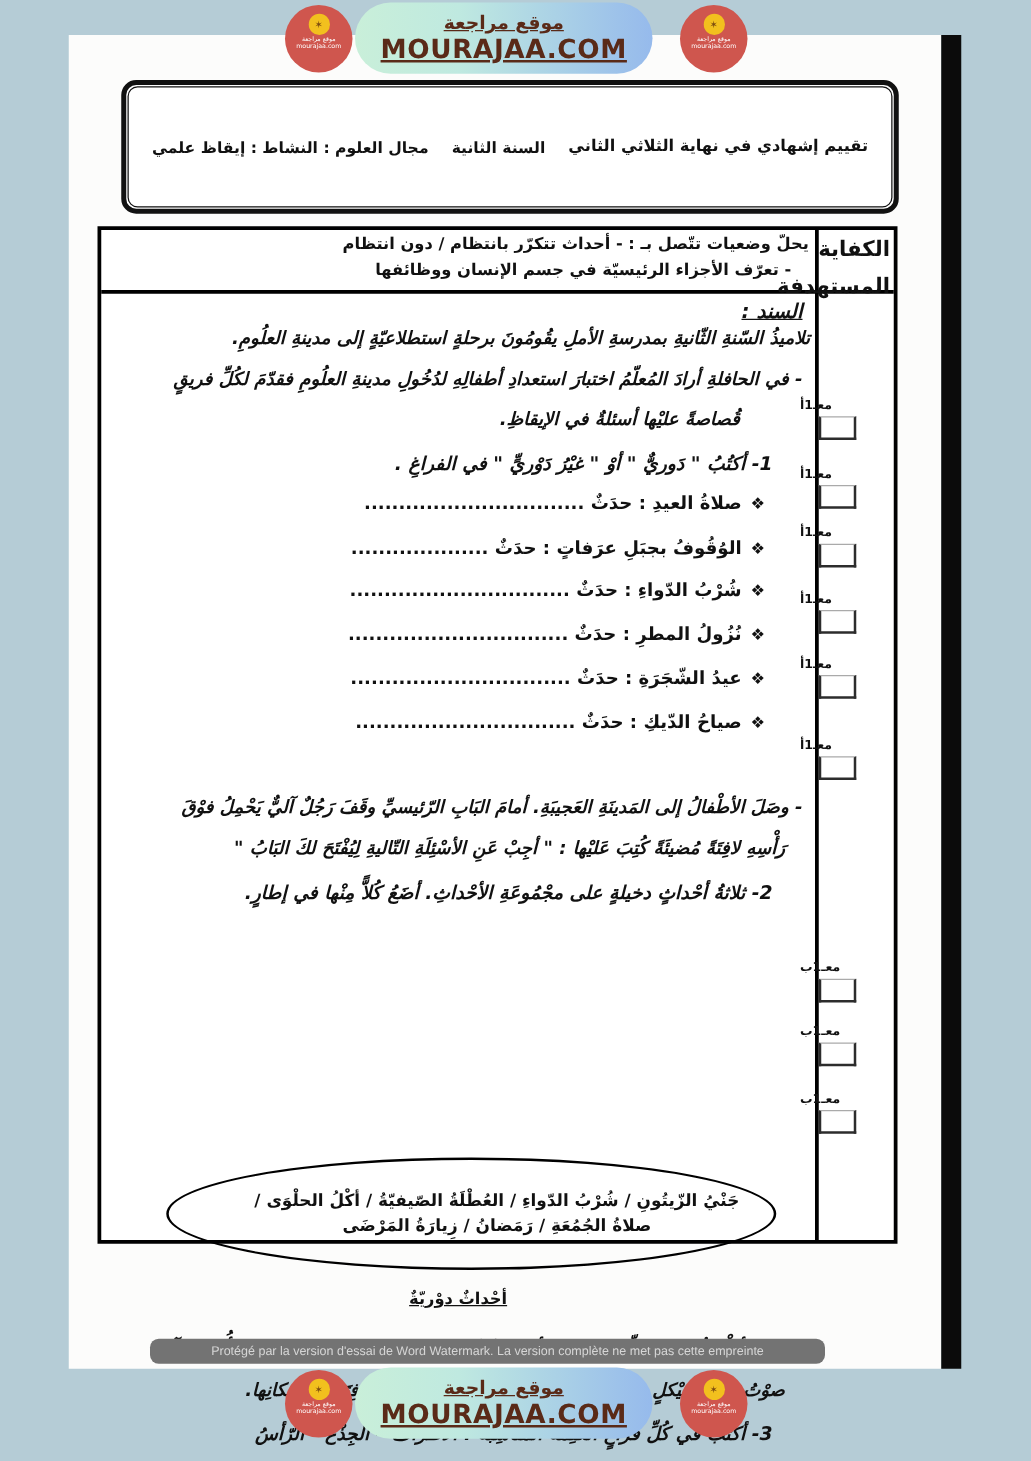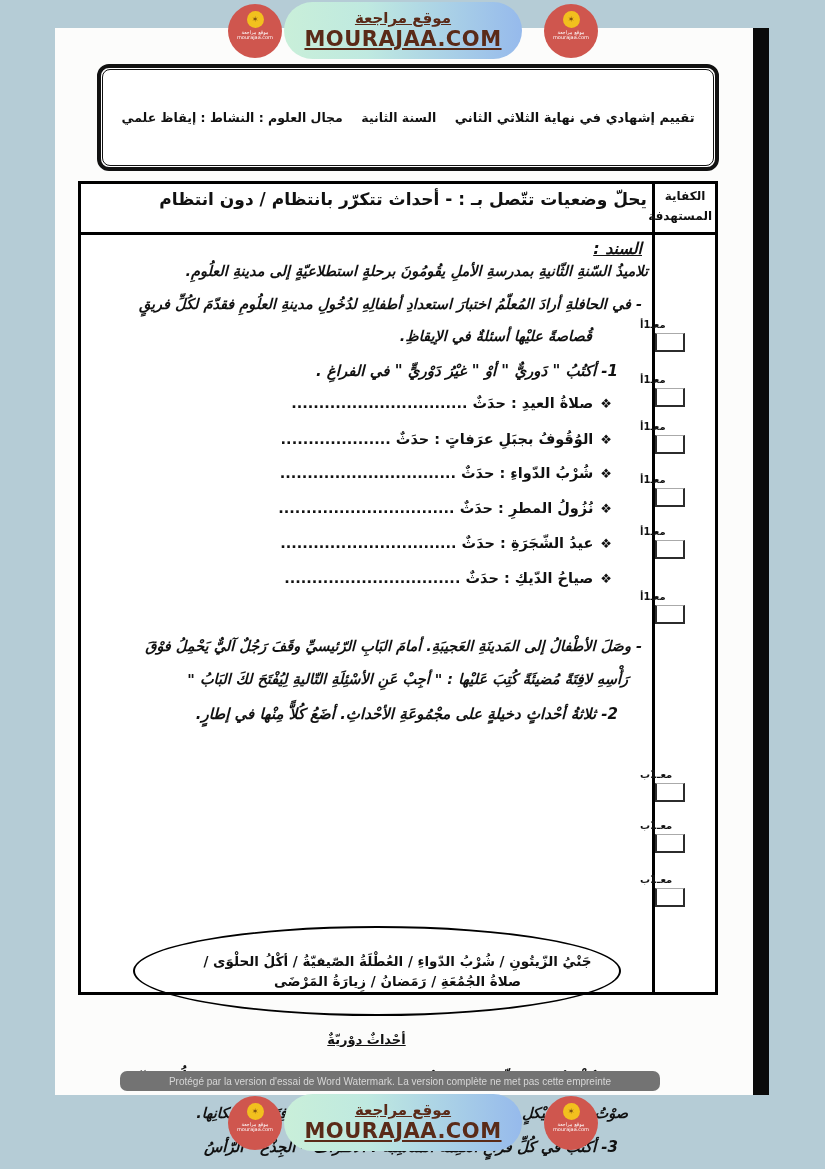--- a/index.html
+++ b/index.html
@@ -29,23 +29,23 @@
   .titlebox .inner{position:absolute;inset:1px;border:1.5px solid #111;border-radius:8px;
     display:flex;flex-direction:row;justify-content:space-evenly;align-items:center;direction:rtl;}
   .titlebox .t1{font-size:13px;font-weight:bold;color:#111;}
   .titlebox .t2{font-size:12.5px;font-weight:bold;color:#111;}
   .titlebox .t3{font-size:12.5px;font-weight:bold;color:#111;}
   
   .maintable{position:absolute;left:78px;top:181px;width:640px;height:814px;border:3px solid #000;background:#fff;box-sizing:border-box;}
   .vdiv{position:absolute;left:571px;top:0;width:3px;height:100%;background:#000;}
   .hdiv{position:absolute;left:0;top:48px;width:100%;height:3px;background:#000;}
   .comp-head{position:absolute;left:577px;top:2px;width:54px;height:44px;direction:rtl;text-align:center;
-    font-size:12px;font-weight:bold;color:#111;line-height:1.7;}
+    font-size:17px;font-weight:bold;color:#111;line-height:1.7;}
   .comp-body{position:absolute;left:6px;top:2px;width:560px;direction:rtl;text-align:right;
-    font-size:17px;font-weight:600;color:#111;line-height:1.6;}
+    font-size:13px;font-weight:600;color:#111;line-height:1.6;}
   .comp-body .l2{padding-right:14px;}
   
   .doc{position:absolute;left:4px;top:51px;width:563px;direction:rtl;color:#111;}
   .line{position:absolute;right:6px;white-space:nowrap;font-size:14.5px;font-weight:700;font-style:italic;}
   .sanad-h{font-size:16px;text-decoration:underline;font-weight:bold;}
   .indent{right:56px;}
   .qline{font-size:15px;}
   .bullet-row{position:absolute;right:36px;white-space:nowrap;font-size:14.5px;font-weight:700;}
   .bullet-row .diam{font-size:13px;margin-left:7px;}
   .center-line{position:absolute;left:0;width:100%;text-align:center;white-space:nowrap;font-weight:bold;}
@@ -98,20 +98,21 @@
   <div class="maintable">
     <div class="vdiv"></div>
     <div class="hdiv"></div>
 
     <div class="comp-head">
       <div>الكفاية</div>
       <div>المستهدفة</div>
     </div>
     <div class="comp-body">
       <div class="l1">يحلّ وضعيات تتّصل بـ : - أحداث تتكرّر بانتظام / دون انتظام</div>
+      <div class="l2">-      تعرّف الأجزاء الرئيسيّة في جسم الإنسان ووظائفها</div>
     </div>
 
     <div class="doc">
       <div class="line sanad-h" style="top:4px;">السند :</div>
       <div class="line" style="top:28px;right:0;">تلاميذُ السّنةِ الثّانيةِ بمدرسةِ الأملِ يقُومُونَ برحلةٍ استطلاعيّةٍ إلى مدينةِ العلُومِ.</div>
       <div class="line" style="top:61px;">- في الحافلةِ أرادَ المُعلّمُ اختبارَ استعدادِ أطفالِهِ لدُخُولِ مدينةِ العلُومِ فقدّمَ لكُلِّ فريقٍ</div>
       <div class="line indent" style="top:93px;">قُصاصةً عليْها أسئلةٌ في الإيقاظِ.</div>
 
       <div class="line qline" style="top:127px;right:30px;">1- أكتُبُ " دَوريٌّ " أوْ " غيْرُ دَوْريٍّ " في الفراغِ .</div>
 

